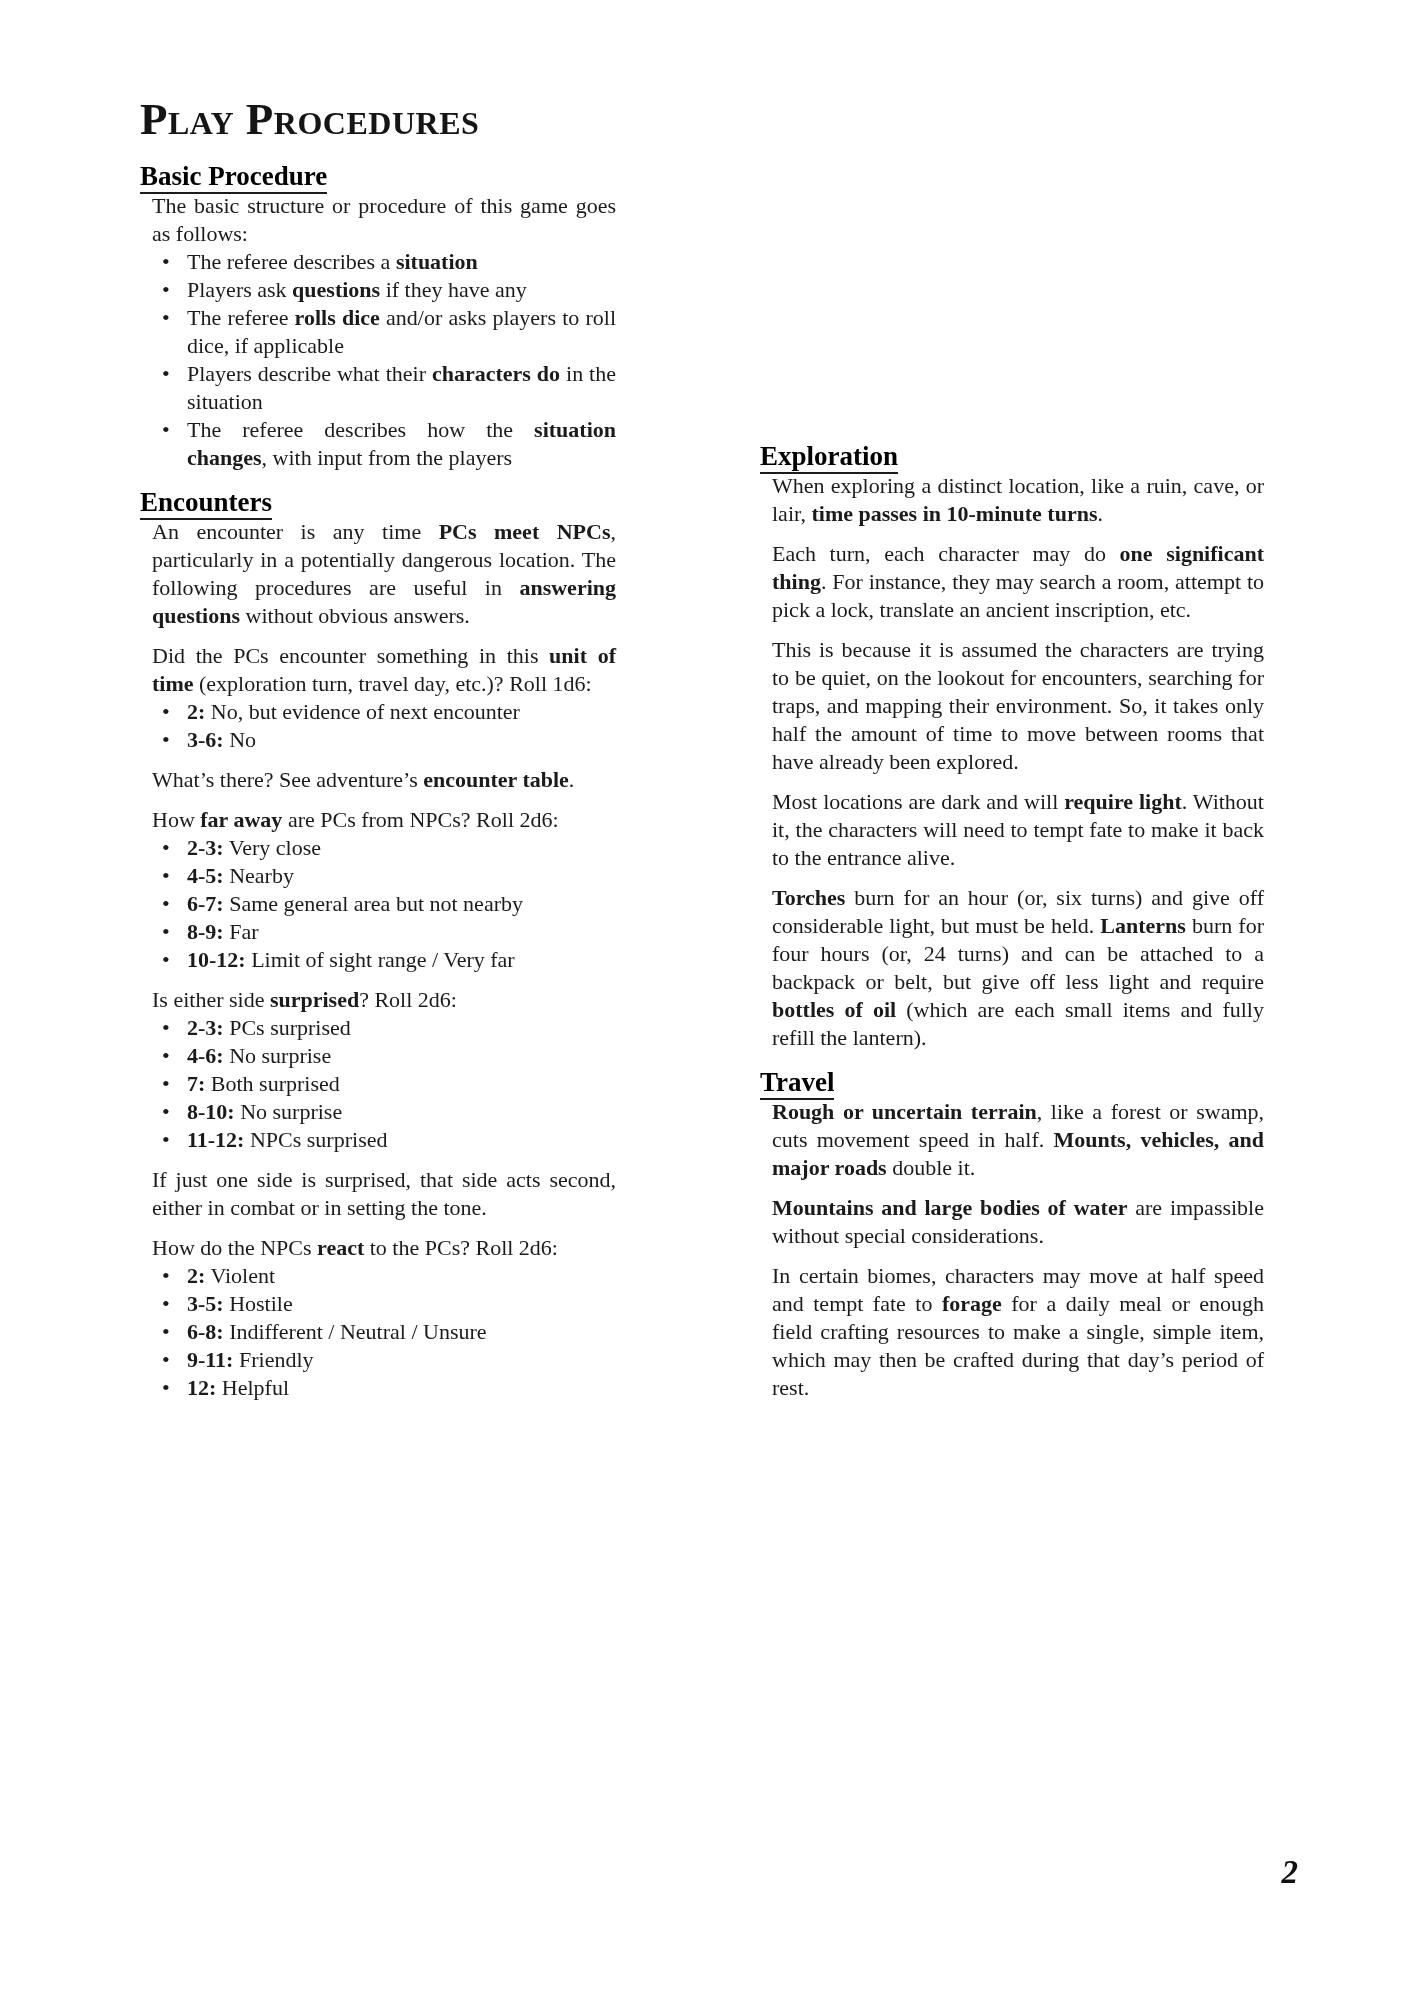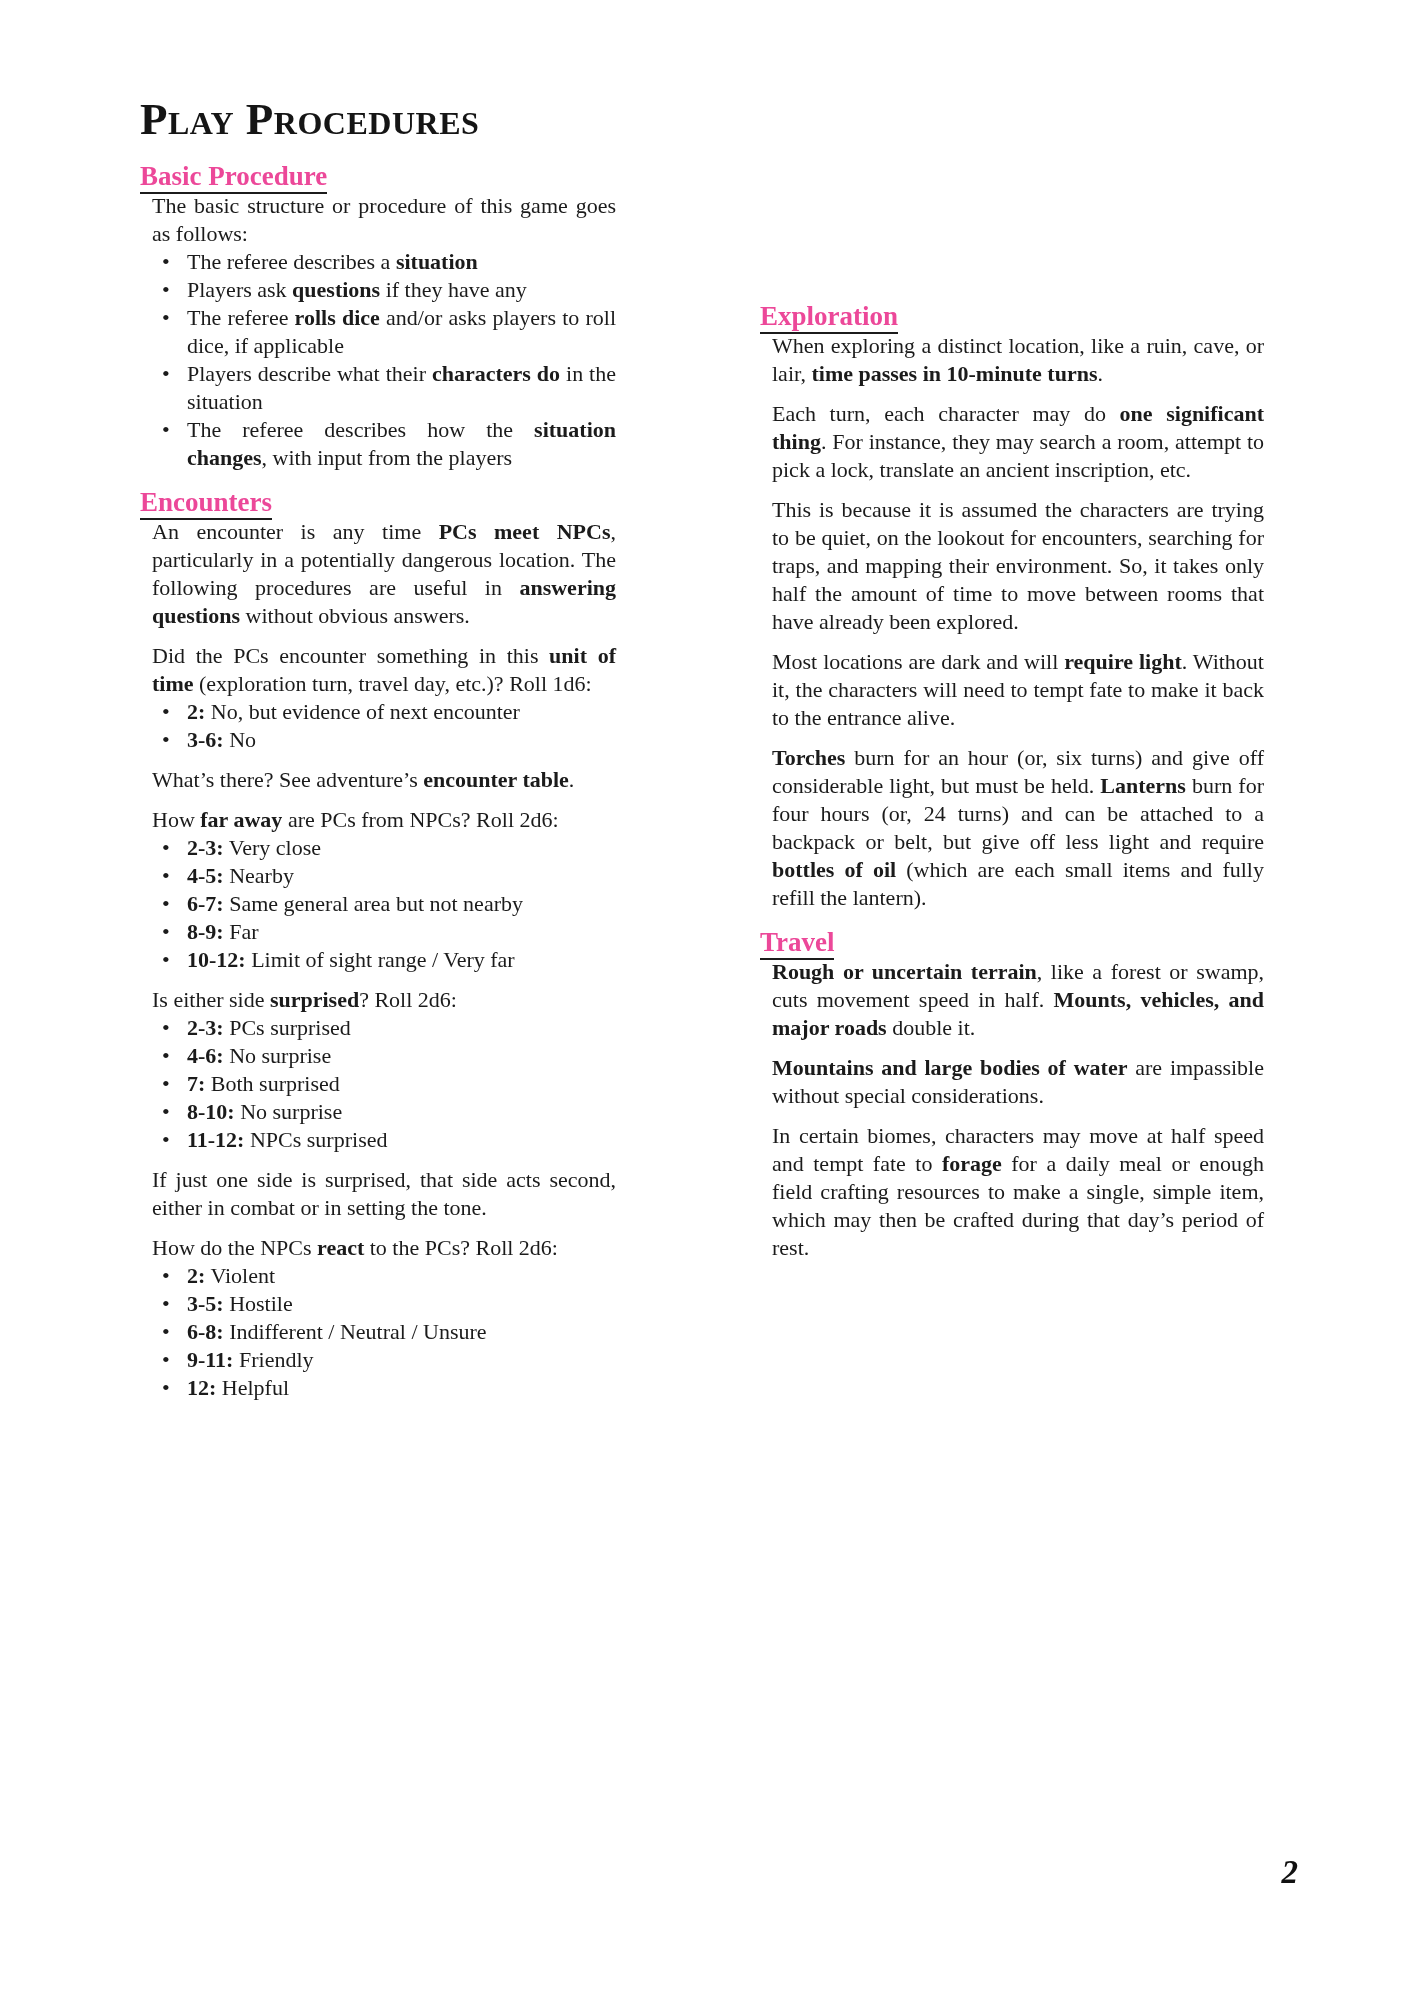--- a/index.html
+++ b/index.html
@@ -9,39 +9,39 @@
     height: 2000px;
     background: #ffffff;
     box-sizing: border-box;
     padding: 94px 150px 0 140px;
     color: #1b1b1b;
     font-family: "Liberation Serif", "DejaVu Serif", serif;
     font-size: 22px;
     line-height: 28px;
     overflow: hidden;
   }
-  .cols { display: flex; align-items: center; }
+  .cols { display: flex; align-items: flex-end; }
   .col-left  { width: 476px; flex: 0 0 476px; margin-right: 144px; }
   .col-right { width: 504px; flex: 0 0 504px; padding-top: 66px; }
 
   .title {
     margin: 0 0 16px 0;
     font-size: 45px;
     line-height: 50px;
     font-weight: bold;
     font-variant: small-caps;
     letter-spacing: 0.5px;
     color: #151515;
   }
   h3.h {
     margin: 14px 0 0 0;
     font-size: 27px;
     line-height: 32px;
     font-weight: bold;
-    color: #ec4899;
+    color: #000000;
   }
   section:first-of-type h3.h, .col-right section:first-child h3.h { }
   .col-left  section.first h3.h,
   .col-right section.first h3.h { margin-top: 0; }
   .hu { border-bottom: 2px solid #1b1b1b; padding-bottom: 1px; }
 
   p {
     margin: 0 0 12px 12px;
     text-align: justify;
   }

